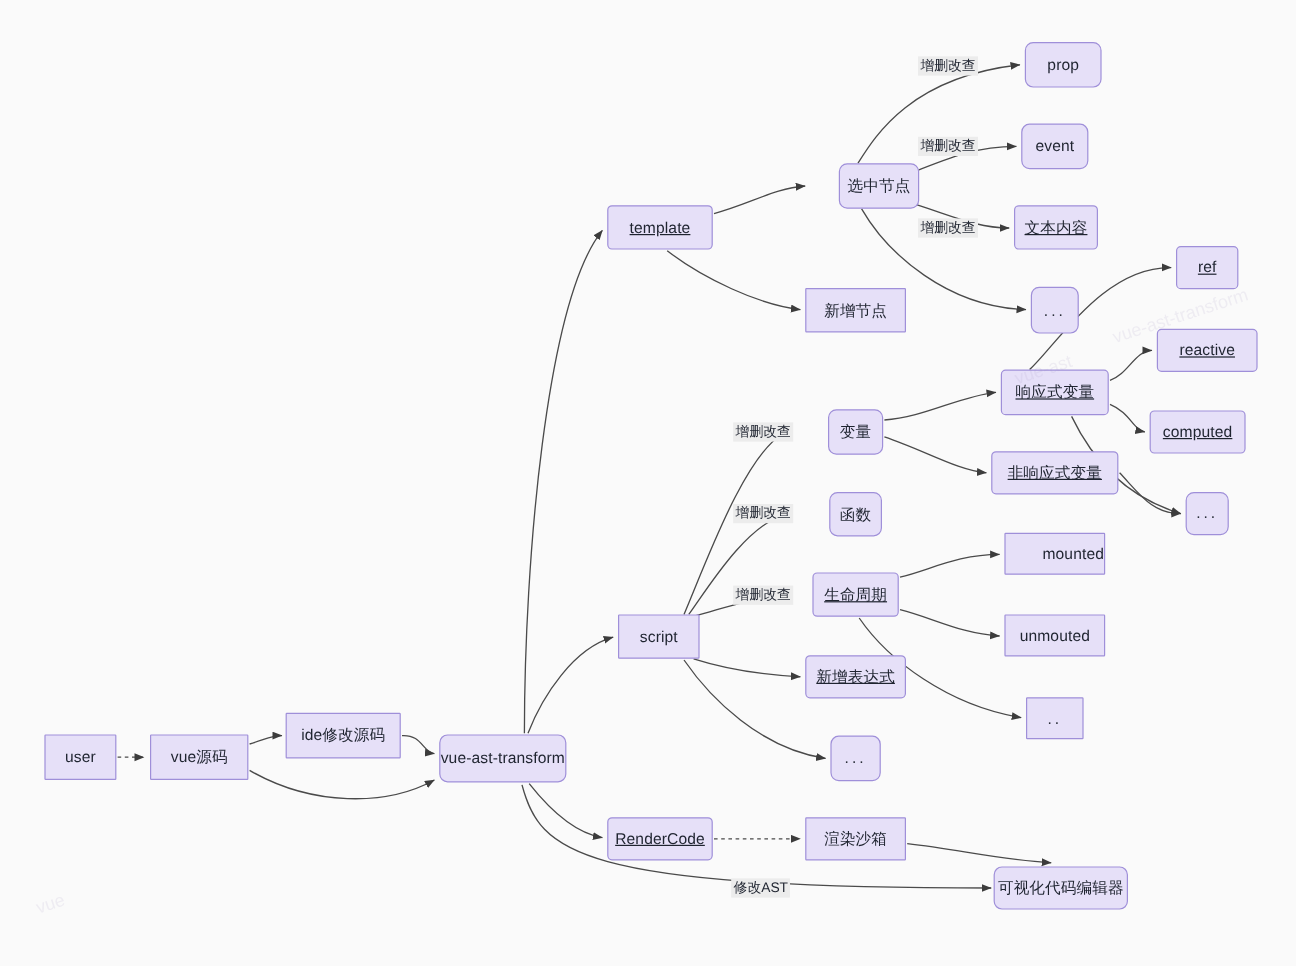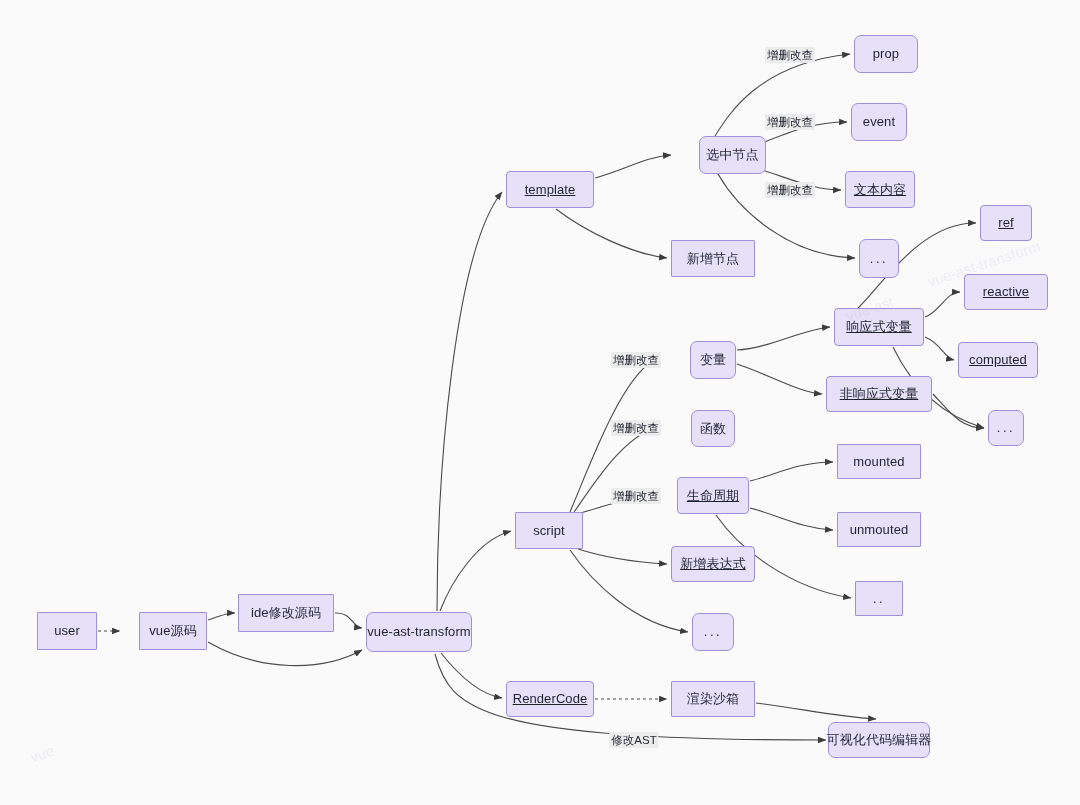--- a/index.html
+++ b/index.html
@@ -110,21 +110,21 @@
         <path d="M 750,508 C 778,515 800,528 833,530" fill="none" stroke="#4a4a4a" stroke-width="1.1" marker-end="url(#arrow)"></path>
         <path d="M 716,515 C 740,550 790,588 851,598" fill="none" stroke="#4a4a4a" stroke-width="1.1" marker-end="url(#arrow)"></path>
         <path d="M 595,699 L 667,699" fill="none" stroke="#4a4a4a" stroke-width="1.1" marker-end="url(#arrow)" stroke-dasharray="3,3"></path>
         <path d="M 756,703 C 800,708 830,716 876,719" fill="none" stroke="#4a4a4a" stroke-width="1.1" marker-end="url(#arrow)"></path>
       </g>
   </svg>
   <div id="node-group">
       <div class="node sharp" style="left: 37px; top: 612px; width: 60px; height: 38px;">
         <span>user</span>
       </div>
-      <div class="node sharp" style="left: 139px; top: 612px; width: 68px; height: 38px;">
+      <div class="node sharp" style="left: 125px; top: 612px; width: 82px; height: 38px;">
         <span>vue源码</span>
       </div>
       <div class="node sharp" style="left: 238px; top: 594px; width: 96px; height: 38px;">
         <span>ide修改源码</span>
       </div>
       <div class="node round" style="left: 366px; top: 612px; width: 106px; height: 40px;">
         <span>vue-ast-transform</span>
       </div>
       <div class="node soft" style="left: 506px; top: 171px; width: 88px; height: 37px;">
         <span>template</span>
@@ -176,36 +176,36 @@
       </div>
       <div class="node soft" style="left: 964px; top: 274px; width: 84px; height: 36px;">
         <span>reactive</span>
       </div>
       <div class="node soft" style="left: 958px; top: 342px; width: 80px; height: 36px;">
         <span>computed</span>
       </div>
       <div class="node round dots" style="left: 988px; top: 410px; width: 36px; height: 36px;">
         <span>...</span>
       </div>
-      <div class="node sharp" style="left: 837px; top: 444px; width: 84px; height: 35px;">
+      <div class="node sharp" style="left: 837px; top: 444px; width: 84px; height: 35px; justify-content: flex-end;">
         <span>mounted</span>
       </div>
       <div class="node sharp" style="left: 837px; top: 512px; width: 84px; height: 35px;">
         <span>unmouted</span>
       </div>
       <div class="node sharp dots" style="left: 855px; top: 581px; width: 48px; height: 35px;">
         <span>..</span>
       </div>
       <div class="node soft" style="left: 506px; top: 681px; width: 88px; height: 36px;">
         <span>RenderCode</span>
       </div>
       <div class="node sharp" style="left: 671px; top: 681px; width: 84px; height: 36px;">
         <span>渲染沙箱</span>
       </div>
-      <div class="node round" style="left: 828px; top: 722px; width: 102px; height: 36px;">
+      <div class="node round" style="left: 828px; top: 722px; width: 112px; height: 36px;">
         <span>可视化代码编辑器</span>
       </div>
     </div>
   <div id="label-group">
       <div class="edge-label" style="left: 790px; top: 55px;">增删改查</div>
       <div class="edge-label" style="left: 790px; top: 122px;">增删改查</div>
       <div class="edge-label" style="left: 790px; top: 190px;">增删改查</div>
       <div class="edge-label" style="left: 636px; top: 360px;">增删改查</div>
       <div class="edge-label" style="left: 636px; top: 428px;">增删改查</div>
       <div class="edge-label" style="left: 636px; top: 496px;">增删改查</div>

